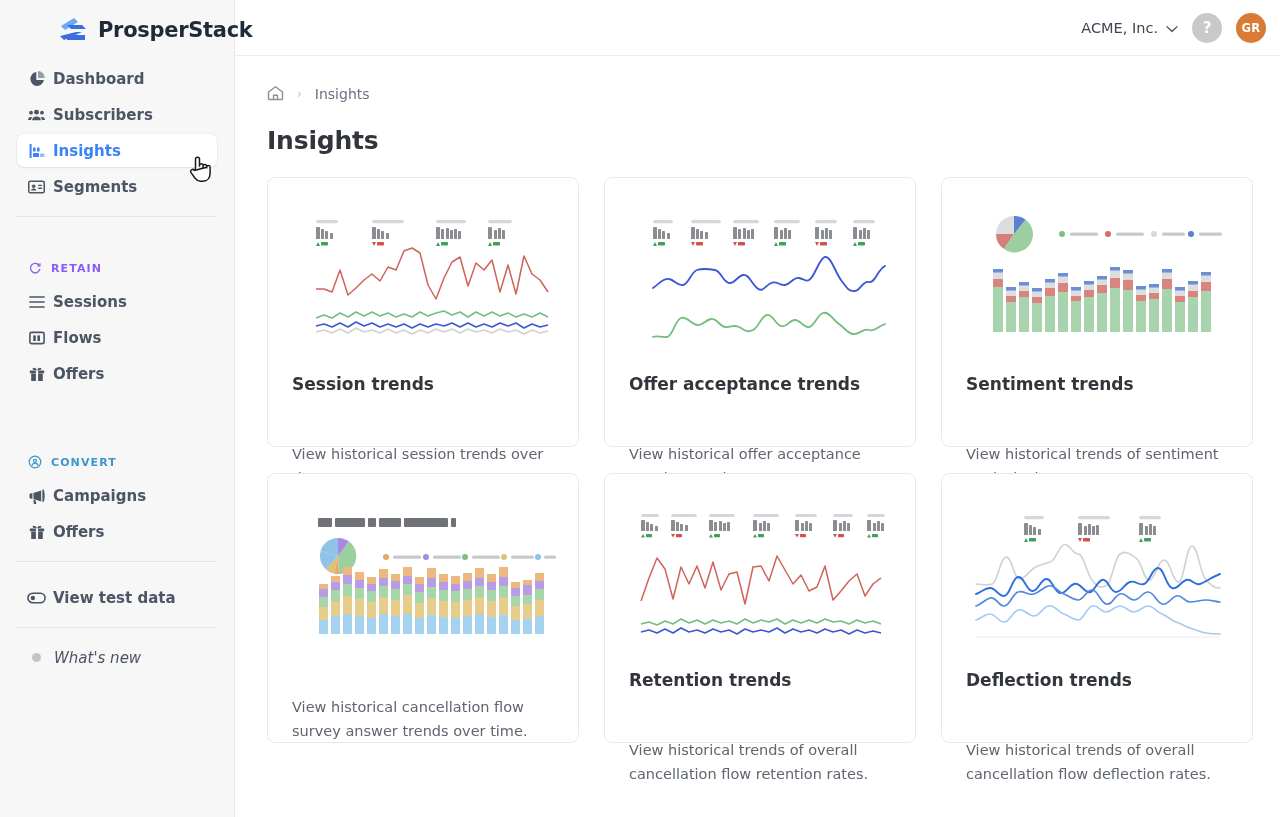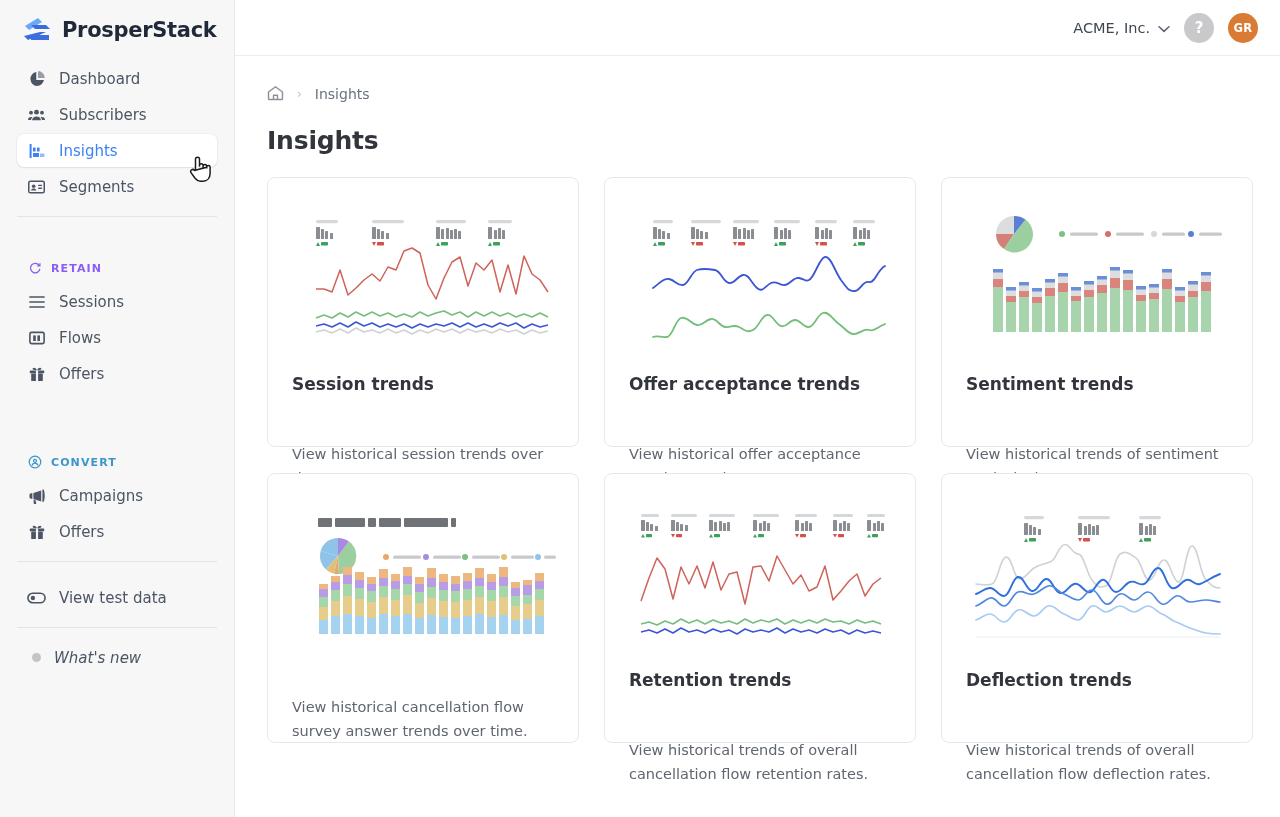--- a/index.html
+++ b/index.html
@@ -18,34 +18,36 @@
     width: 235px; min-width: 235px; height: 817px;
     background: #f7f7f8;
     border-right: 1px solid #e8e8ea;
     padding: 0;
     position: relative;
   }
   .brand {
     display: flex; align-items: center; gap: 10px;
     padding: 14px 0 10px 22px;
     height: 56px;
+    margin-left: 36px;
   }
   .brand-mark { width: 30px; height: 28px; flex: 0 0 30px; }
   .brand-name {
     font-size: 21px; font-weight: bold; color: #1f2937;
     letter-spacing: -0.3px;
   }
   .nav { padding: 6px 17px 0 17px; }
   .nav-item {
-    display: flex; align-items: center; gap: 13px;
+    display: flex; align-items: center; gap: 7px;
     height: 33px; padding: 0 10px;
     border-radius: 7px;
     font-size: 15px; color: #4b5563;
     margin-bottom: 3px;
     cursor: pointer;
+    font-weight: bold;
   }
   .nav-item .ico { width: 19px; height: 19px; display: flex; align-items: center; justify-content: center; color: #4b5563; flex: 0 0 19px;}
   .nav-item.active {
     background: #ffffff; color: #3b82f6;
     box-shadow: 0 1px 2px rgba(16,24,40,.07), 0 0 0 1px rgba(16,24,40,.03);
   }
   .nav-item.active .ico { color: #3b82f6; }
   .divider { height: 1px; background: #e4e4e7; margin: 13px 17px; }
   .section-label {
     display: flex; align-items: center; gap: 9px;
@@ -62,21 +64,21 @@
     font-size: 15px; color: #4b5563; cursor: pointer; font-style: italic;
   }
   .dot-gray { width: 9px; height: 9px; border-radius: 50%; background: #c4c4c8; margin-left: 5px; }
 
   
   .main { flex: 1; height: 817px; display: flex; flex-direction: column; background: #ffffff; }
   .topbar {
     height: 56px; min-height: 56px;
     border-bottom: 1px solid #ececed;
     display: flex; align-items: center; justify-content: flex-end;
-    padding-right: 22px; gap: 14px;
+    padding-right: 14px; gap: 14px;
   }
   .account {
     display: flex; align-items: center; gap: 8px;
     font-size: 14.5px; color: #3f4650; cursor: pointer;
   }
   .help-btn {
     width: 30px; height: 30px; border-radius: 50%;
     background: #c9c9cc; color: #ffffff;
     display: flex; align-items: center; justify-content: center;
     font-size: 15px; font-weight: bold; cursor: pointer;

